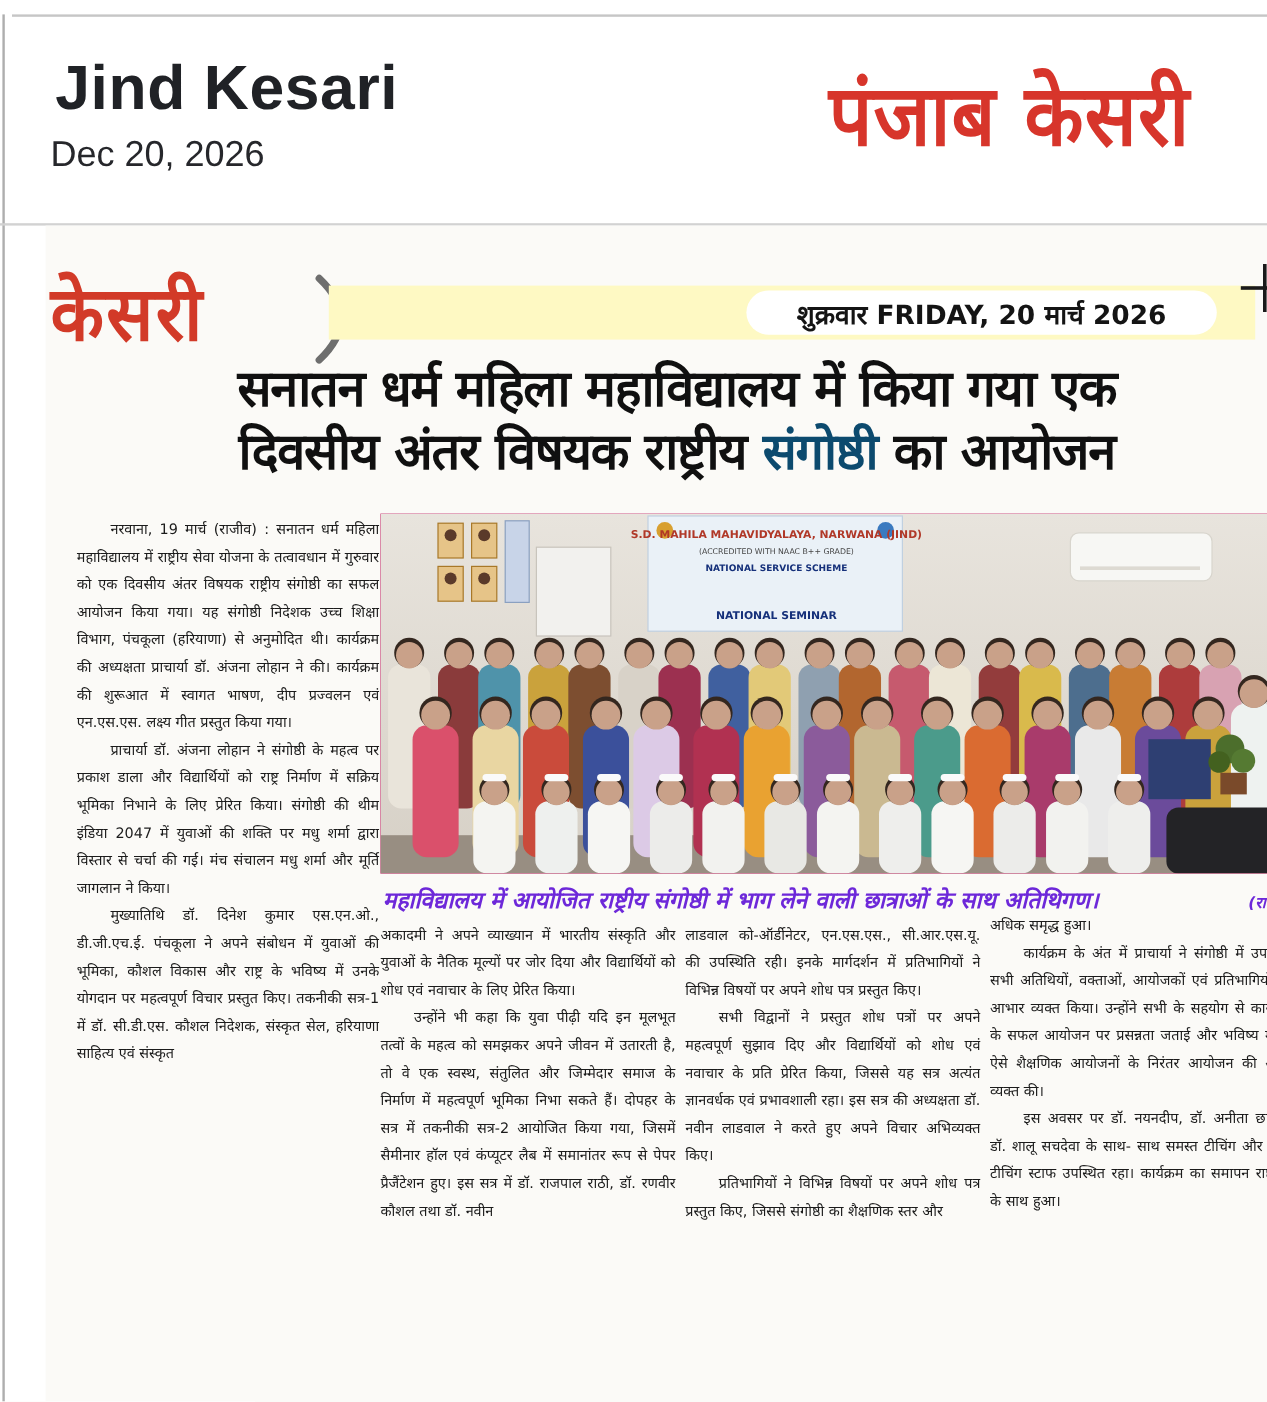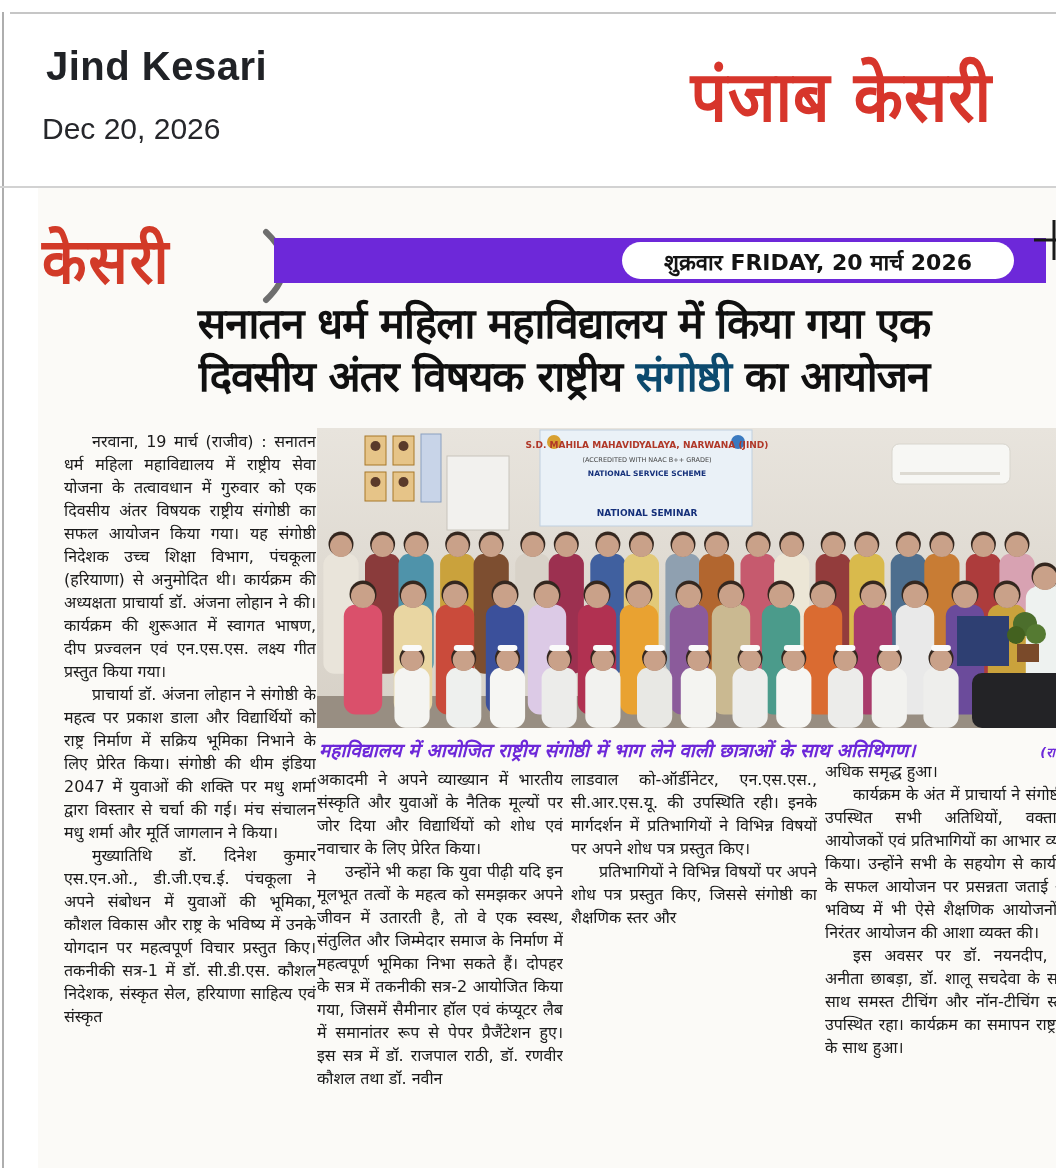--- a/index.html
+++ b/index.html
@@ -5,54 +5,54 @@
   * { box-sizing: border-box; }
   html,body { margin:0; padding:0; }
   body {
     width:1056px; height:1168px; position:relative; overflow:hidden;
     background:#ffffff; font-family:"DejaVu Sans", sans-serif;
   }
   .hairline-top { position:absolute; left:10px; right:0; top:12px; height:2px; background:#c6c6c6; }
   .vline-left  { position:absolute; left:2px; top:12px; width:2px; height:1156px; background:#aeaeae; }
 
   .site-title { position:absolute; left:46px; top:44px; font-family:"Liberation Sans",sans-serif;
-    font-weight:600; font-size:40px; color:#202226; letter-spacing:.5px; }
+    font-weight:600; font-size:52px; color:#202226; letter-spacing:.5px; }
   .site-date  { position:absolute; left:42px; top:112px; font-family:"Liberation Sans",sans-serif;
     font-weight:400; font-size:30px; color:#26272b; }
   .brand { position:absolute; right:64px; top:46px; font-weight:bold; font-size:64px;
     color:#d7352b; transform:scaleY(1.1); transform-origin:top; letter-spacing:1px; }
 
   .divider { position:absolute; left:0; top:186px; width:1056px; height:2px; background:#d2d2d2; }
 
   .clip { position:absolute; left:4px; top:188px; width:1052px; height:980px; background:#fbfaf7;margin-left:34px; }
 
   .kesari { position:absolute; left:4px; top:28px; font-weight:bold; font-size:58px;
     color:#d23a28; letter-spacing:2px; transform:scaleY(1.08); transform-origin:top; }
   .bracket { position:absolute; left:220px; top:40px; }
 
-  .date-bar { position:absolute; left:236px; top:50px; width:772px; height:45px; background:#6d28d9; }
+  .date-bar { position:absolute; left:236px; top:50px; width:772px; height:45px; background:#fef9c3; }
   .date-pill { position:absolute; right:32px; top:4px; width:392px; height:37px; background:#ffffff;
     border-radius:19px; display:flex; align-items:center; justify-content:center;
     font-weight:bold; font-size:22px; color:#141414; }
   .crosshair { position:absolute; left:994px; top:30px; }
 
   .headline { position:absolute; left:26px; top:110px; width:1000px; text-align:center;
     font-weight:bold; font-size:42px; line-height:1.26; color:#101010; letter-spacing:-1px; }
   .hl-blue { color:#0c4a6e; }
 
   .photo { position:absolute; left:279px; top:240px; width:763px; height:300px;
     background:#be185d; overflow:hidden; }
 
   .caption-row { position:absolute; left:281px; top:549px; width:762px; display:flex;
     justify-content:space-between; align-items:baseline; font-style:italic; font-weight:bold; color:#6d28d9; }
   .caption-text { font-size:19px; }
   .caption-credit { font-size:13px; }
 
   .article { position:absolute; overflow:hidden; }
-  .article p { margin:0; font-size:16px; line-height:23px; text-align:justify; color:#1b1b1b; }
+  .article p { margin:0; font-size:12px; line-height:23px; text-align:justify; color:#1b1b1b; }
   .article p.indent { text-indent:28px; }
   .col1 { left:26px;  top:242px; width:252px; height:738px; }
   .col2 { left:279px; top:580px; width:246px; height:400px; }
   .col3 { left:533px; top:580px; width:246px; height:400px; }
   .col4 { left:787px; top:572px; width:253px; height:400px; }
 </style>
 </head>
 <body>
 
 <div class="hairline-top"></div>
@@ -305,20 +305,21 @@
     <p class="indent">मुख्यातिथि डॉ. दिनेश कुमार एस.एन.ओ., डी.जी.एच.ई. पंचकूला ने अपने संबोधन में युवाओं की भूमिका, कौशल विकास और राष्ट्र के भविष्य में उनके योगदान पर महत्वपूर्ण विचार प्रस्तुत किए। तकनीकी सत्र-1 में डॉ. सी.डी.एस. कौशल निदेशक, संस्कृत सेल, हरियाणा साहित्य एवं संस्कृत</p>
   </div>
 
   <div class="article col2">
     <p>अकादमी ने अपने व्याख्यान में भारतीय संस्कृति और युवाओं के नैतिक मूल्यों पर जोर दिया और विद्यार्थियों को शोध एवं नवाचार के लिए प्रेरित किया।</p>
     <p class="indent">उन्होंने भी कहा कि युवा पीढ़ी यदि इन मूलभूत तत्वों के महत्व को समझकर अपने जीवन में उतारती है, तो वे एक स्वस्थ, संतुलित और जिम्मेदार समाज के निर्माण में महत्वपूर्ण भूमिका निभा सकते हैं। दोपहर के सत्र में तकनीकी सत्र-2 आयोजित किया गया, जिसमें सैमीनार हॉल एवं कंप्यूटर लैब में समानांतर रूप से पेपर प्रैजैंटेशन हुए। इस सत्र में डॉ. राजपाल राठी, डॉ. रणवीर कौशल तथा डॉ. नवीन</p>
   </div>
 
   <div class="article col3">
     <p>लाडवाल को-ऑर्डीनेटर, एन.एस.एस., सी.आर.एस.यू. की उपस्थिति रही। इनके मार्गदर्शन में प्रतिभागियों ने विभिन्न विषयों पर अपने शोध पत्र प्रस्तुत किए।</p>
+    <p class="indent">सभी विद्वानों ने प्रस्तुत शोध पत्रों पर अपने महत्वपूर्ण सुझाव दिए और विद्यार्थियों को शोध एवं नवाचार के प्रति प्रेरित किया, जिससे यह सत्र अत्यंत ज्ञानवर्धक एवं प्रभावशाली रहा। इस सत्र की अध्यक्षता डॉ. नवीन लाडवाल ने करते हुए अपने विचार अभिव्यक्त किए।</p>
     <p class="indent">प्रतिभागियों ने विभिन्न विषयों पर अपने शोध पत्र प्रस्तुत किए, जिससे संगोष्ठी का शैक्षणिक स्तर और</p>
   </div>
 
   <div class="article col4">
     <p>अधिक समृद्ध हुआ।</p>
     <p class="indent">कार्यक्रम के अंत में प्राचार्या ने संगोष्ठी में उपस्थित सभी अतिथियों, वक्ताओं, आयोजकों एवं प्रतिभागियों का आभार व्यक्त किया। उन्होंने सभी के सहयोग से कार्यक्रम के सफल आयोजन पर प्रसन्नता जताई और भविष्य में भी ऐसे शैक्षणिक आयोजनों के निरंतर आयोजन की आशा व्यक्त की।</p>
     <p class="indent">इस अवसर पर डॉ. नयनदीप, डॉ. अनीता छाबड़ा, डॉ. शालू सचदेवा के साथ- साथ समस्त टीचिंग और नॉन-टीचिंग स्टाफ उपस्थित रहा। कार्यक्रम का समापन राष्ट्रगान के साथ हुआ।</p>
   </div>
 
 </section>

